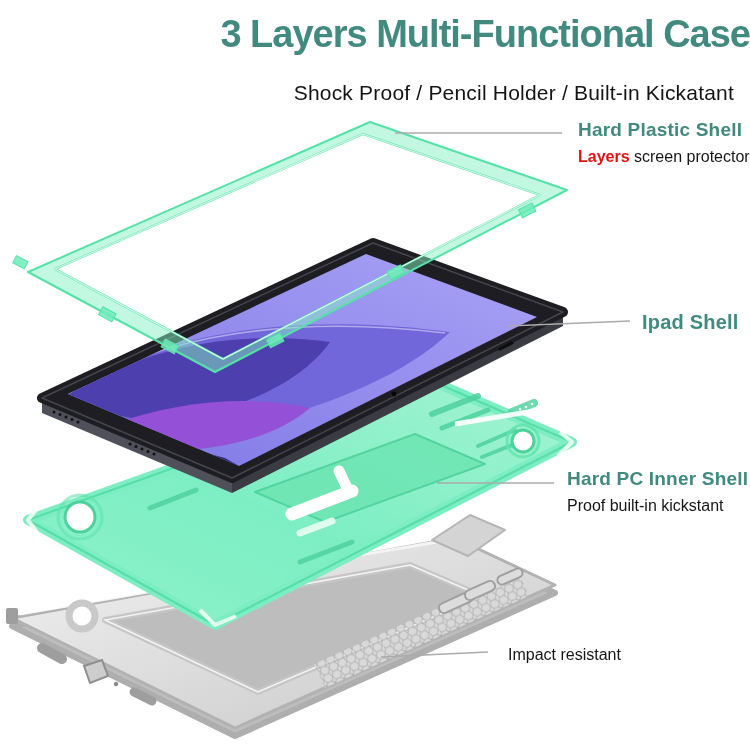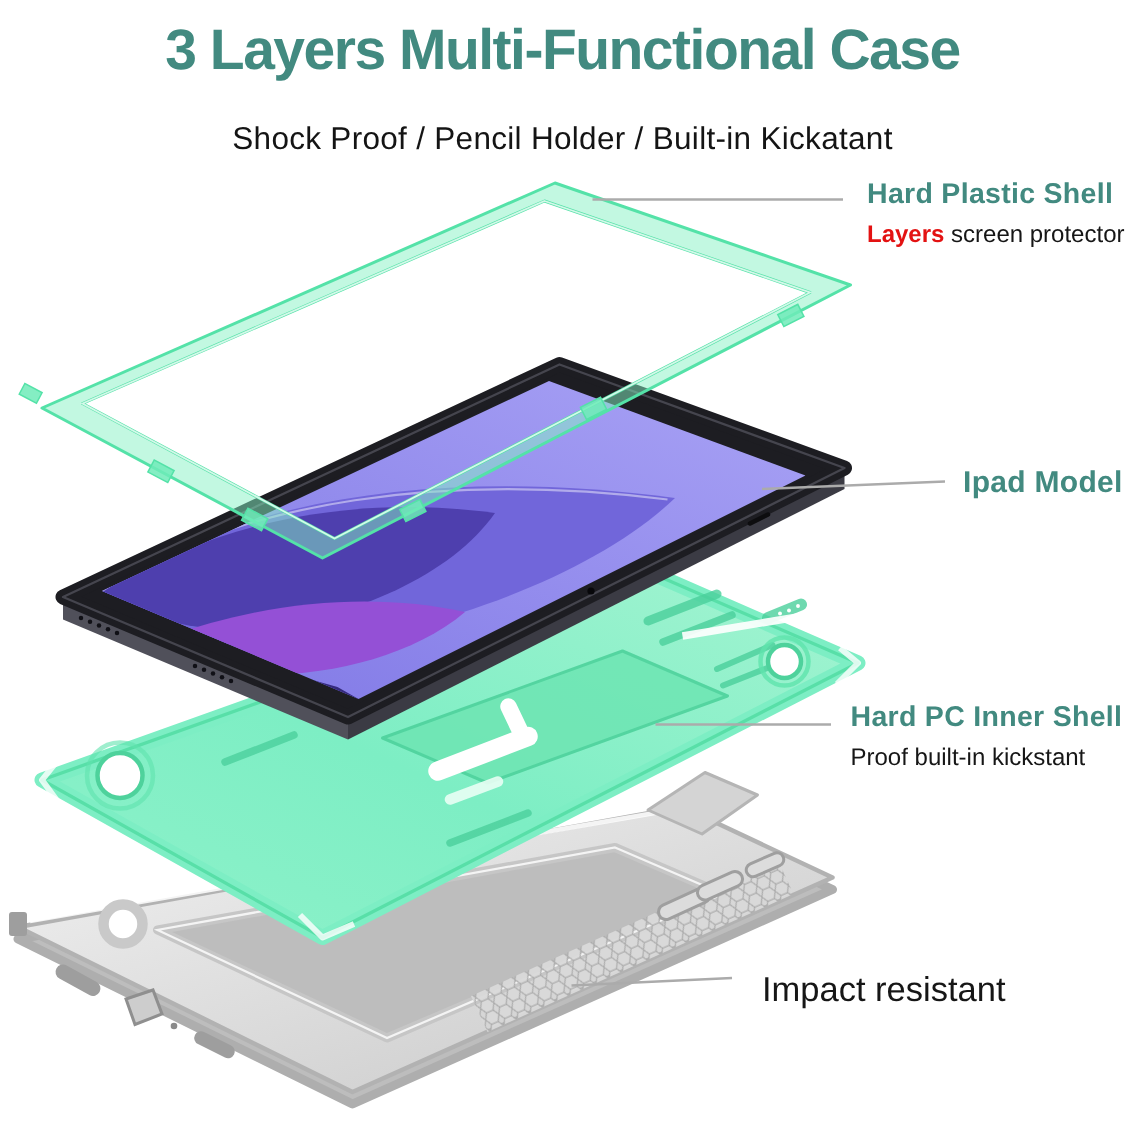--- a/index.html
+++ b/index.html
@@ -1,27 +1,27 @@
 <!DOCTYPE html>
 <html><head>
 <meta charset="utf-8">
 <style>
   html,body{margin:0;padding:0;background:#fff;}
   .stage{position:relative;width:750px;height:750px;background:#ffffff;overflow:hidden;
          font-family:"Liberation Sans","DejaVu Sans",sans-serif;}
-  .hdr{position:absolute;left:0;top:0;width:750px;text-align:center;}
+  .hdr{position:absolute;left:0;top:0;width:750px;text-align:right;}
   .title{margin:0;padding-top:13px;font-size:38px;font-weight:bold;color:#428a80;letter-spacing:-1px;}
   .subtitle{margin:16px;padding-top:9px;font-size:21px;font-weight:400;color:#141414;letter-spacing:.2px;}
   .svgwrap{position:absolute;left:0;top:0;width:750px;height:750px;}
   .ann{position:absolute;white-space:nowrap;}
   .ann .lbl{font-size:19px;font-weight:bold;color:#428a80;letter-spacing:.2px;}
   .ann .note{font-size:16px;color:#161616;margin-top:7px;font-weight:400;}
   .ann .hl{color:#e31212;font-weight:bold;}
   .ann4 .lbl{font-size:21px;}
-  .ann4 .note{margin-left:9px;margin-top:10px;font-size:23px;}
+  .ann4 .note{margin-left:9px;margin-top:10px;font-size:16px;}
 </style>
 </head>
 <body>
 
 <div class="stage">
 
   <div class="hdr">
     <div class="title">3 Layers Multi-Functional Case</div>
     <div class="subtitle">Shock Proof / Pencil Holder / Built-in Kickatant</div>
   </div>
@@ -174,21 +174,21 @@
       <line x1="381" y1="657" x2="488" y2="652"></line>
     </g>
   </svg>
 
   <div class="ann" style="left:578px;top:119px">
     <div class="lbl">Hard Plastic Shell</div>
     <div class="note"><span class="hl">Layers</span><span> screen protector</span></div>
   </div>
 
   <div class="ann" style="left:642px;top:311px">
-    <div class="lbl" style="font-size:20px">Ipad Model</div>
+    <div class="lbl" style="font-size:20px">Ipad Shell</div>
   </div>
 
   <div class="ann" style="left:567px;top:468px">
     <div class="lbl">Hard PC Inner Shell</div>
     <div class="note">Proof built-in kickstant</div>
   </div>
 
   <div class="ann ann4" style="left:499px;top:636px">
     <div class="note">Impact resistant</div>
   </div>

